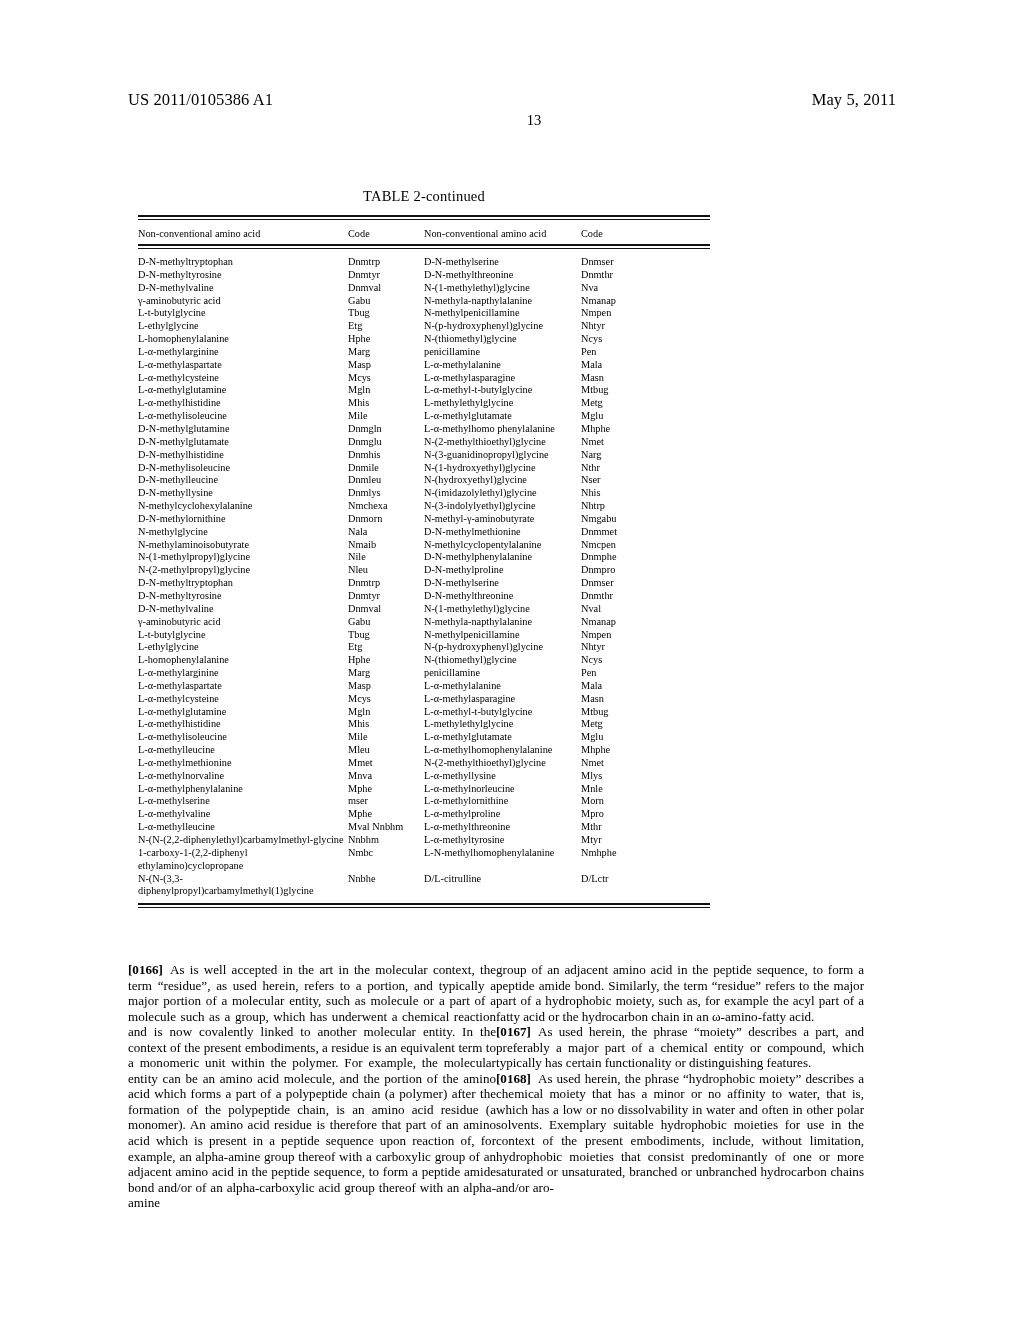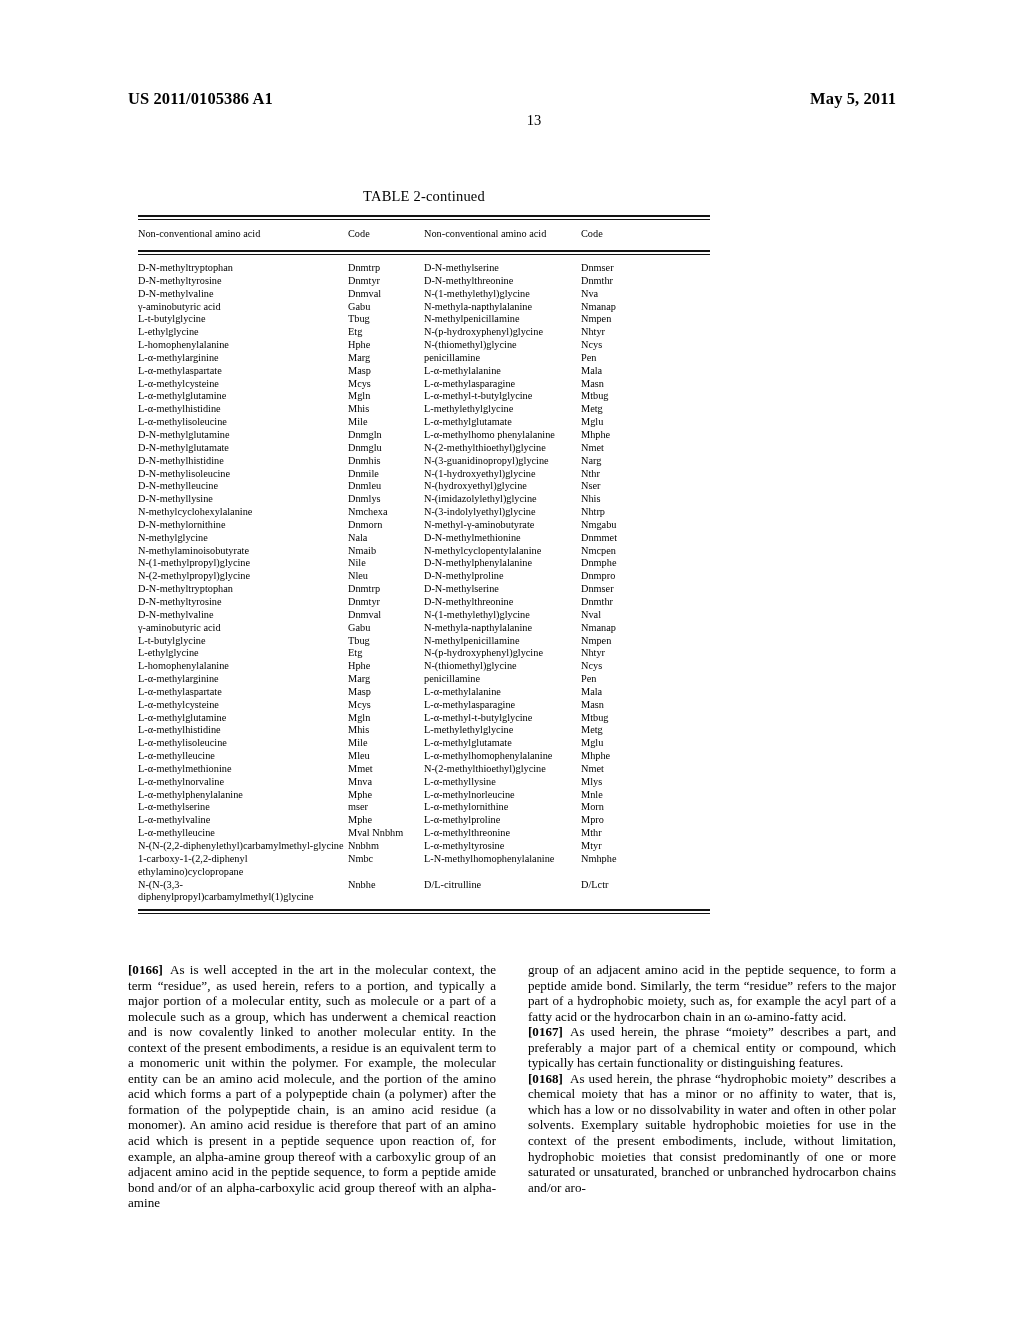--- a/index.html
+++ b/index.html
@@ -19,24 +19,23 @@
 
   
   .page-header {
     position: absolute;
     left: 128px;
     top: 88px;
     width: 768px;
     height: 22px;
     display: flex;
     justify-content: space-between;
-    align-items: center;
+    align-items: flex-end;
     font-size: 16.5px;
     letter-spacing: 0.1px;
-    font-weight: bold;
   }
   .page-number {
     position: absolute;
     left: 0;
     top: 112px;
     width: 1024px;
     text-align: center;
     font-size: 14.5px;
     margin-left: 22px;
   }
@@ -87,40 +86,39 @@
   table.amino th,
   table.amino td {
     padding: 0;
     margin: 0;
     text-align: left;
     vertical-align: top;
     font-weight: normal;
   }
   table.amino thead th {
     padding-top: 8px;
-    padding-bottom: 10px;
+    padding-bottom: 4px;
     font-size: 10.3px;
   }
   table.amino tbody tr:first-child td {
     padding-top: 7px;
   }
   col.c-name1 { width: 210px; }
   col.c-code1 { width: 76px;  }
   col.c-name2 { width: 157px; }
   col.c-code2 { width: 129px; }
   .wrapcell { white-space: normal; }
 
   
   .body-cols {
     position: absolute;
     left: 128px;
     top: 962px;
     width: 768px;
     display: flex;
-    gap: 32px;
   }
   .col {
     width: 368px;
     font-size: 13.1px;
     line-height: 15.55px;
     text-align: justify;
     text-justify: inter-word;
     hyphens: none;
   }
   .col p {

